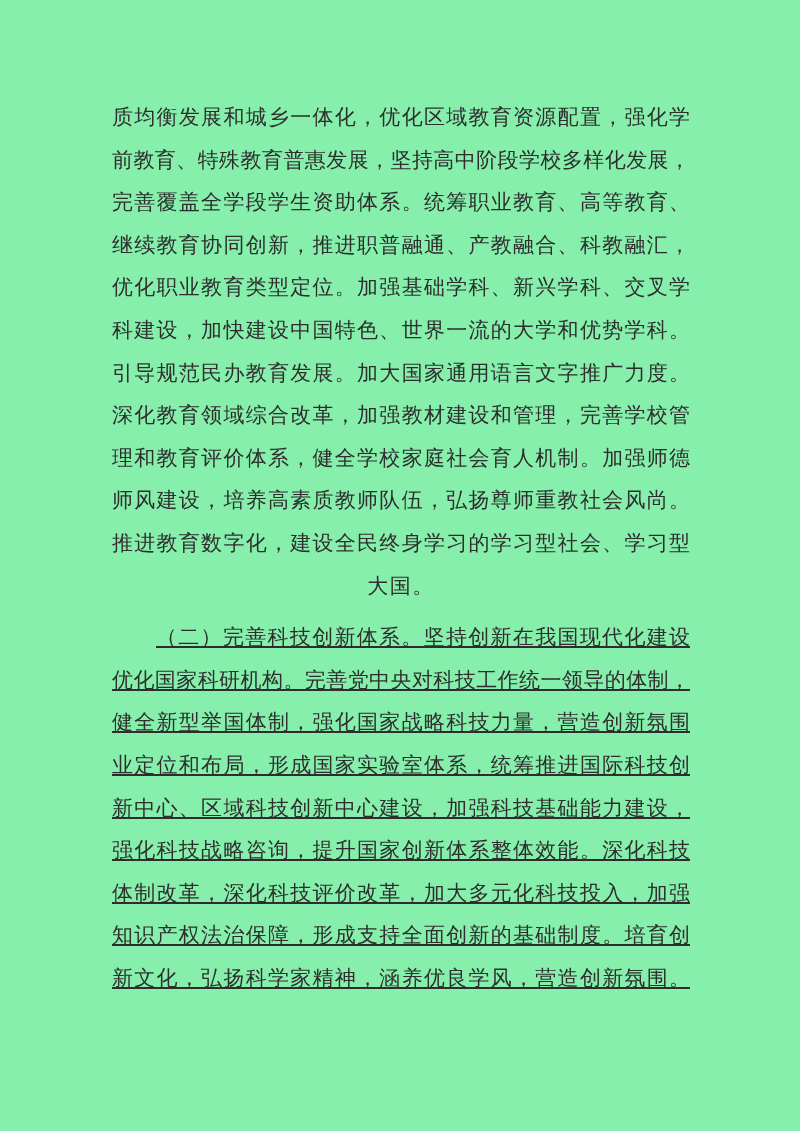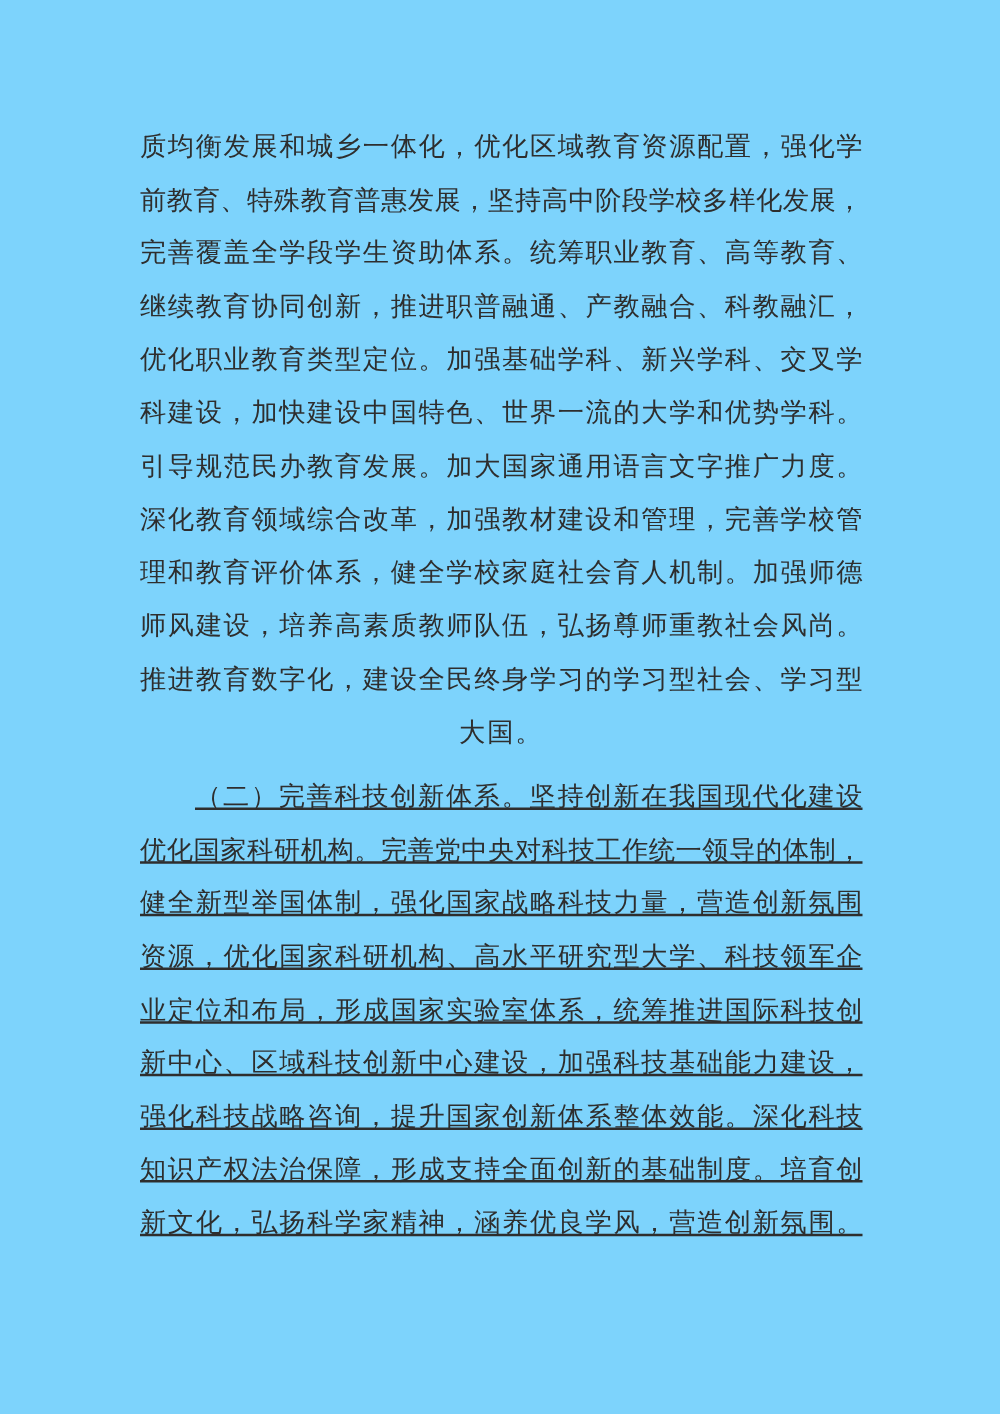--- a/index.html
+++ b/index.html
@@ -4,21 +4,21 @@
 <style>
   html, body {
     margin: 0;
     padding: 0;
     background: #ffffff;
   }
   .page {
     position: relative;
     width: 800px;
     height: 1131px;
-    background: #7dd3fc;
+    background: #86efac;
     overflow: hidden;
   }
   .content {
     position: absolute;
     left: 112px;
     top: 96px;
     width: 578px;
     font-family: "Liberation Serif", "DejaVu Serif", serif;
     font-size: 21px;
     color: #2e2e2e;
@@ -63,22 +63,22 @@
       <div class="line justify">理和教育评价体系，健全学校家庭社会育人机制。加强师德</div>
       <div class="line justify">师风建设，培养高素质教师队伍，弘扬尊师重教社会风尚。</div>
       <div class="line justify">推进教育数字化，建设全民终身学习的学习型社会、学习型</div>
       <div class="line plain">大国。</div>
     </div>
 
     <div class="paragraph">
       <div class="line justify indent">（二）完善科技创新体系。坚持创新在我国现代化建设</div>
       <div class="line justify">优化国家科研机构。完善党中央对科技工作统一领导的体制，</div>
       <div class="line justify">健全新型举国体制，强化国家战略科技力量，营造创新氛围</div>
-      <div class="line justify">资源，优化国家科研机构、高水平研究型大学、科技领军企</div>
       <div class="line justify">业定位和布局，形成国家实验室体系，统筹推进国际科技创</div>
       <div class="line justify">新中心、区域科技创新中心建设，加强科技基础能力建设，</div>
       <div class="line justify">强化科技战略咨询，提升国家创新体系整体效能。深化科技</div>
+      <div class="line justify">体制改革，深化科技评价改革，加大多元化科技投入，加强</div>
       <div class="line justify">知识产权法治保障，形成支持全面创新的基础制度。培育创</div>
       <div class="line justify">新文化，弘扬科学家精神，涵养优良学风，营造创新氛围。</div>
     </div>
 
   </div>
 </div>
 
 </body></html>

